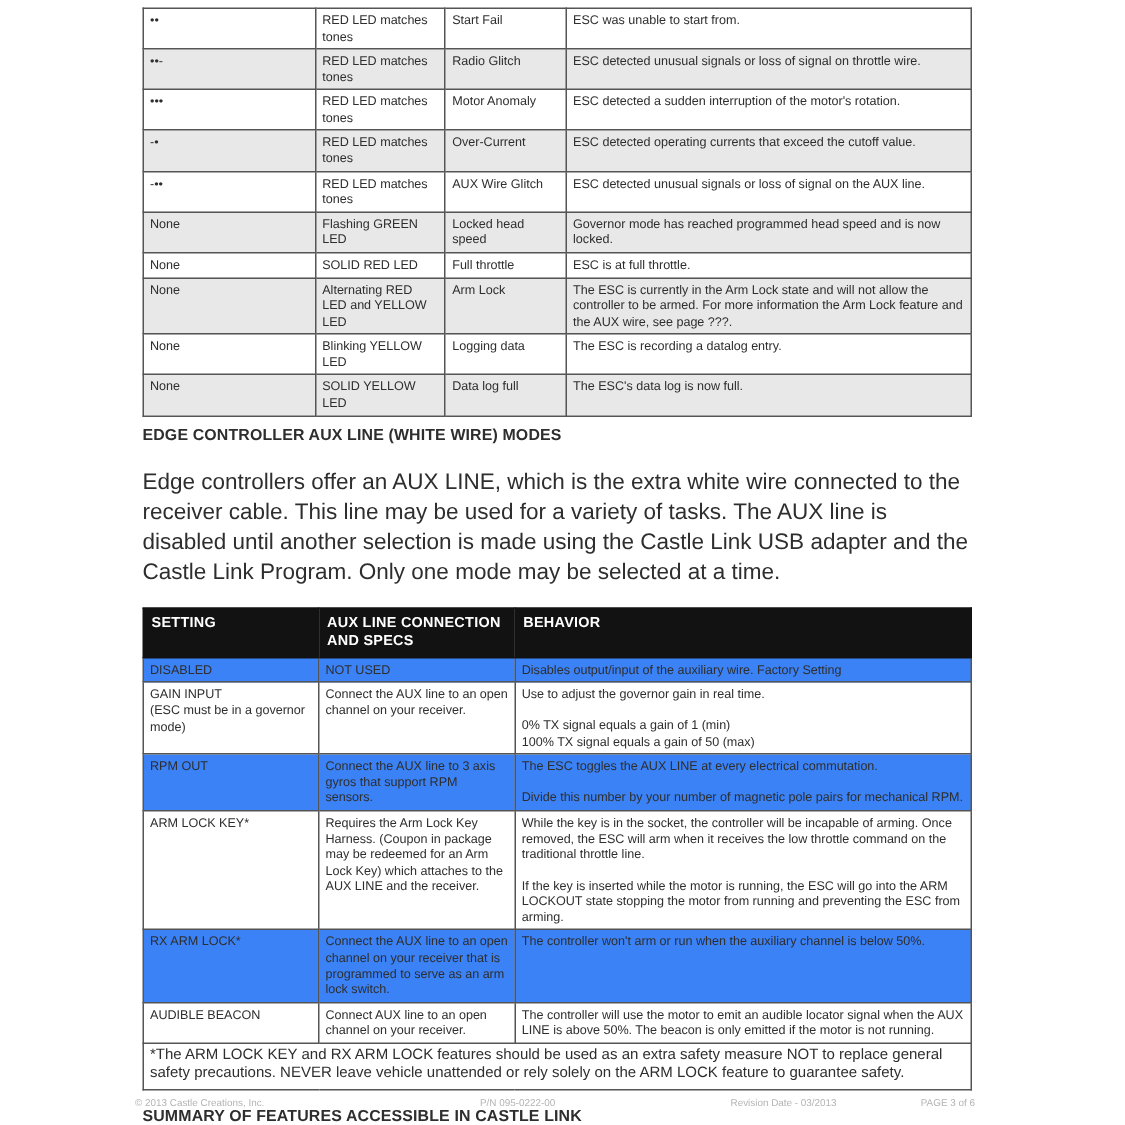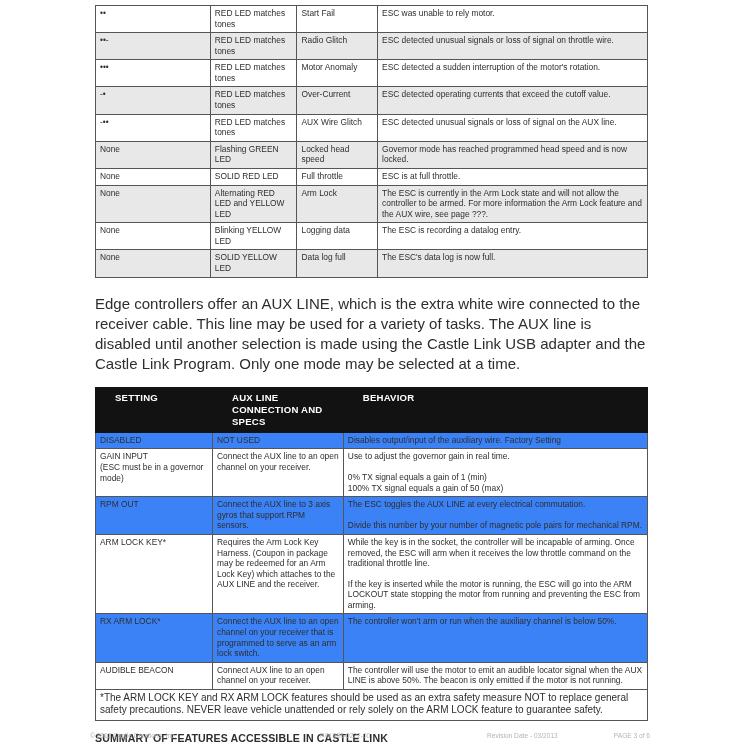--- a/index.html
+++ b/index.html
@@ -16,21 +16,21 @@
   .led-table { border:1.5px solid #1d1d1d; margin-bottom:6px; }
   .led-table td { border:1px solid #555; }
   .led-table tr.alt td { background:#e8e8e8; }
 
   .section-heading { font-size:10.6px; font-weight:bold; letter-spacing:0.1px; margin:0 0 3px; }
   .body-text { font-size:15px; line-height:1.34; margin:16px 0 13px; }
 
   .aux-table { border:1.5px solid #1d1d1d; }
   .aux-table th {
     background:#121212; color:#ffffff; text-align:left;
-    font-size:9.6px; line-height:1.25; padding:4px 19px; border:1px solid #121212; letter-spacing:0.2px;
+    font-size:9.6px; line-height:1.25; padding:4px 5px; border:1px solid #121212; letter-spacing:0.2px;
   }
   .aux-table td { border:1px solid #555; }
   .aux-table tr.alt td { background:#3b82f6; }
   .cell-par { white-space:pre-line; }
   .cell-par + .cell-par { margin-top:10px; }
   .setting-note { }
   .footnote-cell { font-size:10px; }
 
   .summary { margin-top:11px; }
   .summary .section-heading { margin-bottom:5px; }
@@ -55,21 +55,21 @@
       <col style="width:20.8%">
         <col style="width:15.7%">
         <col style="width:14.6%">
         <col style="width:48.9%">
     </colgroup>
     <tbody>
         <tr>
           <td>••</td>
           <td>RED LED matches tones</td>
           <td>Start Fail</td>
-          <td>ESC was unable to rely motor.</td>
+          <td>ESC was unable to start from.</td>
         </tr>
         <tr class="alt">
           <td>••-</td>
           <td>RED LED matches tones</td>
           <td>Radio Glitch</td>
           <td>ESC detected unusual signals or loss of signal on throttle wire.</td>
         </tr>
         <tr>
           <td>•••</td>
           <td>RED LED matches tones</td>
@@ -114,20 +114,21 @@
         </tr>
         <tr class="alt">
           <td>None</td>
           <td>SOLID YELLOW LED</td>
           <td>Data log full</td>
           <td>The ESC's data log is now full.</td>
         </tr>
       </tbody>
   </table>
 
+  <h2 class="section-heading">EDGE CONTROLLER AUX LINE (WHITE WIRE) MODES</h2>
   <p class="body-text">Edge controllers offer an AUX LINE, which is the extra white wire connected to the receiver cable. This line may be used for a variety of tasks. The AUX line is disabled until another selection is made using the Castle Link USB adapter and the Castle Link Program. Only one mode may be selected at a time.</p>
 
   <table class="aux-table">
     <colgroup>
       <col style="width:21.2%">
         <col style="width:23.7%">
         <col style="width:55.1%">
     </colgroup>
     <thead>
       <tr>

